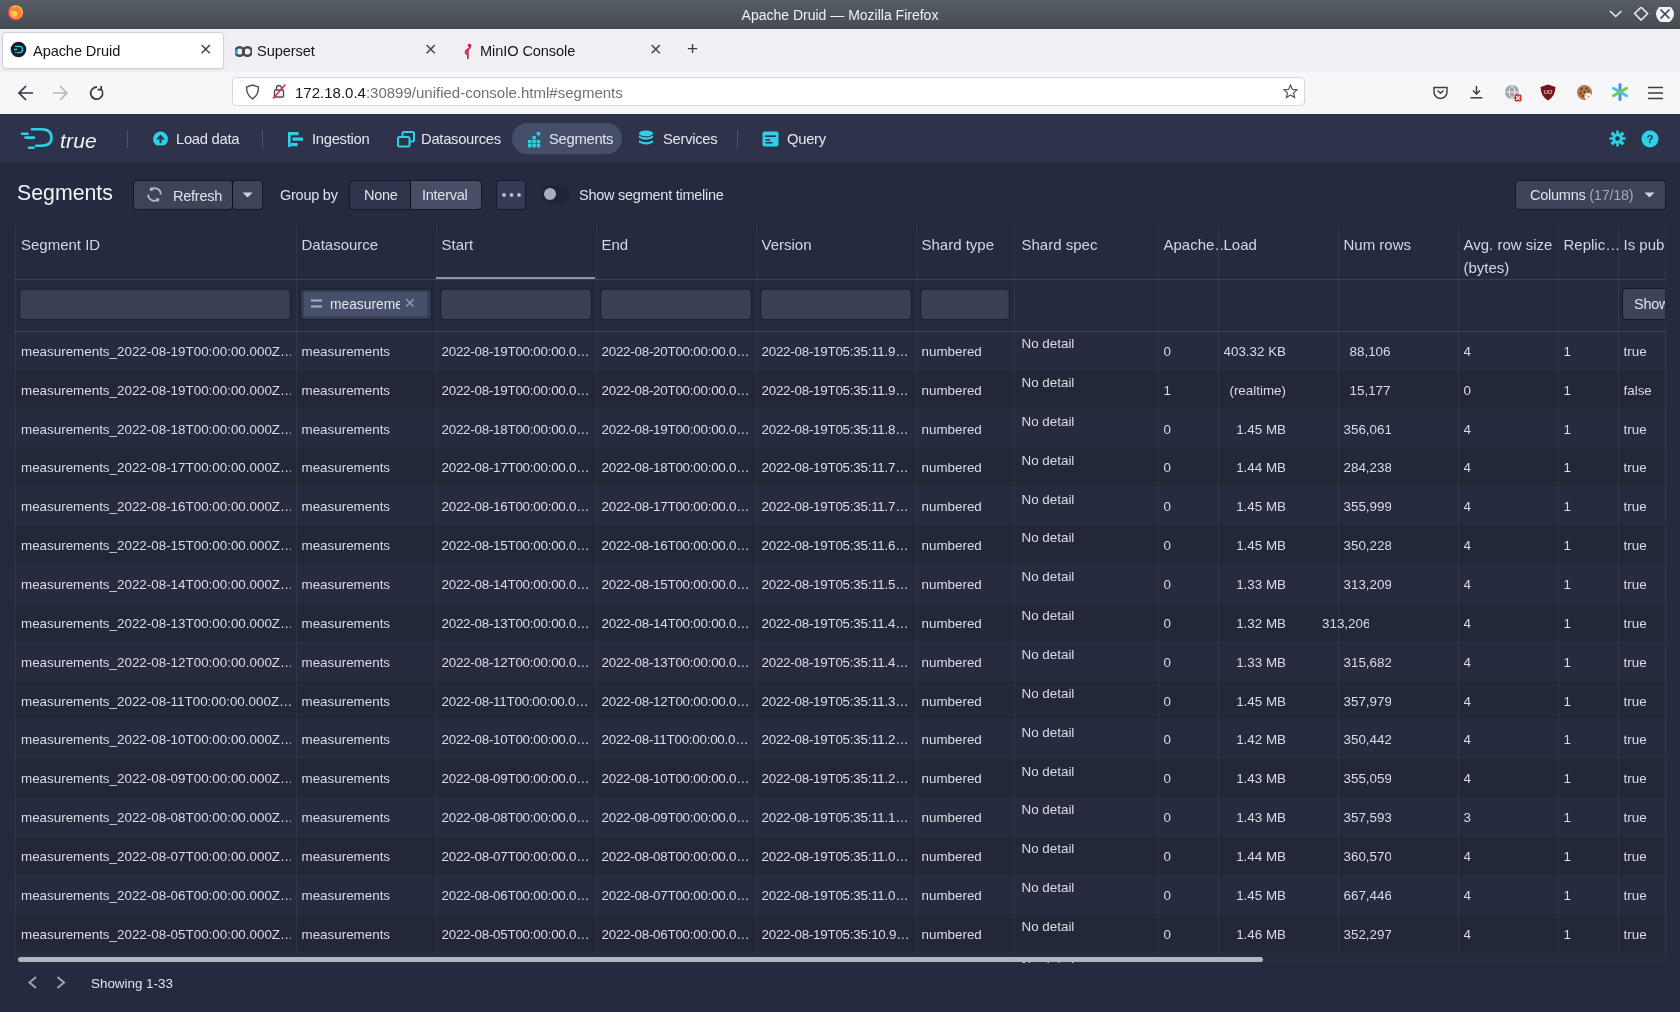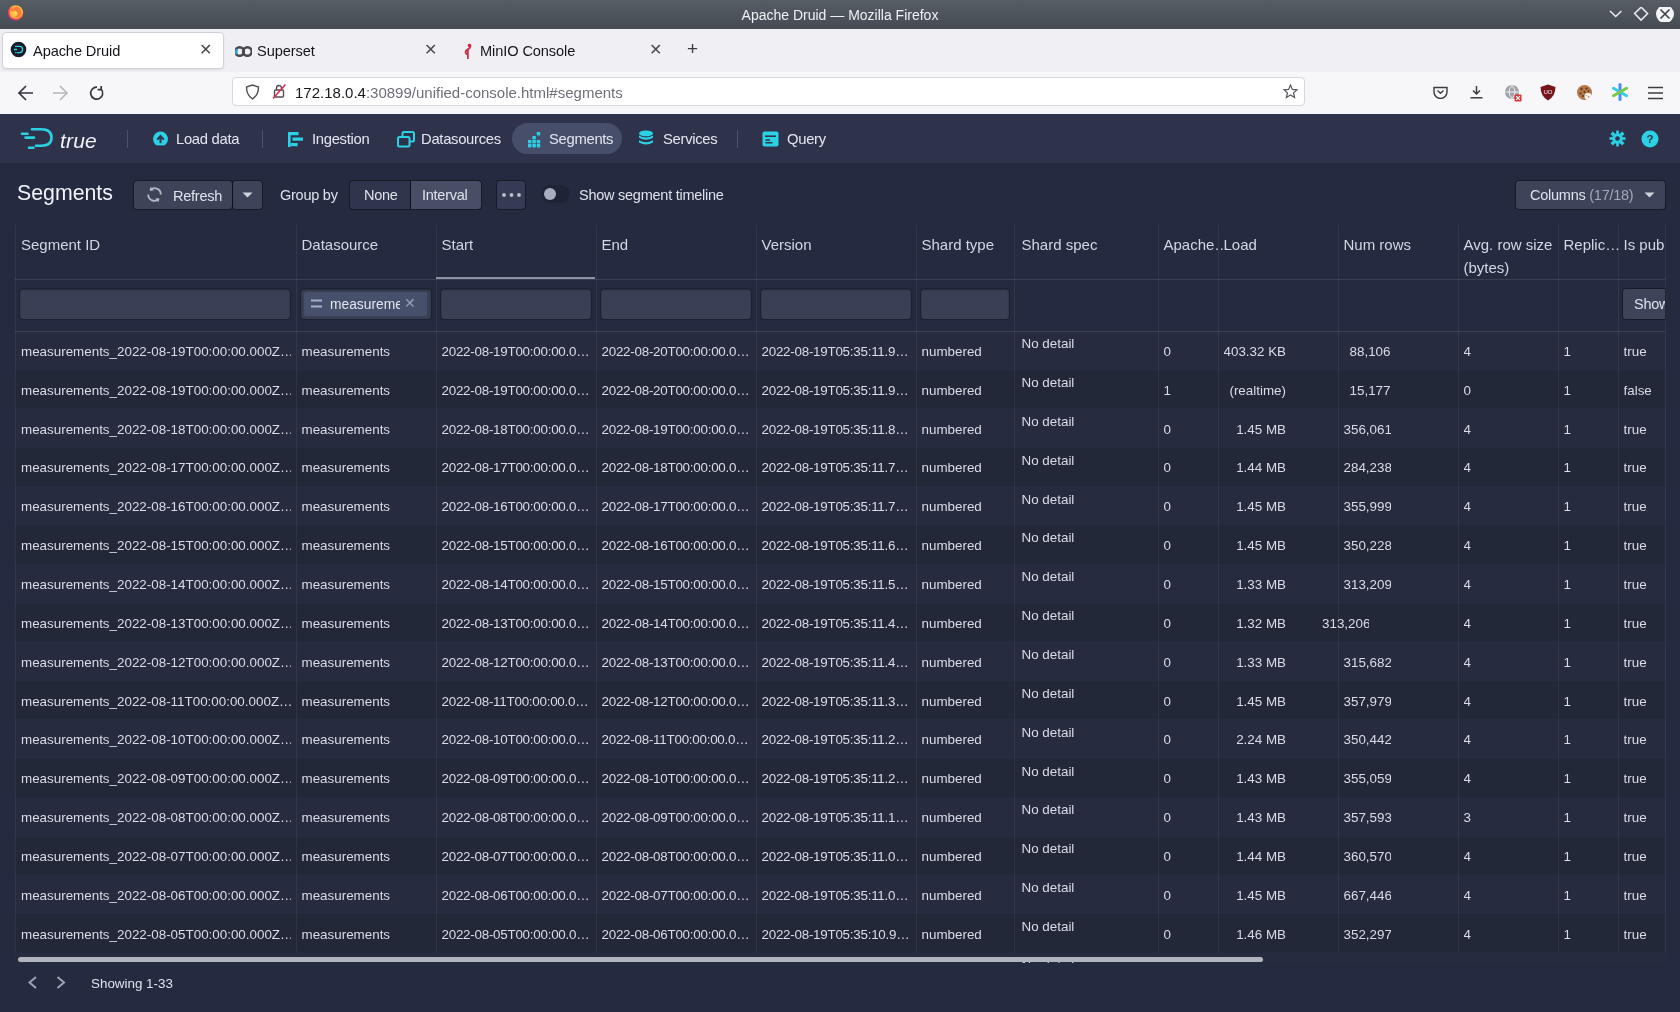--- a/index.html
+++ b/index.html
@@ -420,21 +420,21 @@
 <div class="cell" style="left:1623.5px;top:693.5px">true</div>
 <div class="abs row" style="top:720.1px;height:37.85px;background:#262b3f"></div>
 <div class="cell" style="left:21px;top:732.3px;width:270px">measurements_2022-08-10T00:00:00.000Z…</div>
 <div class="cell" style="left:301.5px;top:732.3px">measurements</div>
 <div class="cell" style="left:441.5px;top:732.3px;letter-spacing:-0.25px">2022-08-10T00:00:00.0…</div>
 <div class="cell" style="left:601.5px;top:732.3px;letter-spacing:-0.25px">2022-08-11T00:00:00.0…</div>
 <div class="cell" style="left:761.5px;top:732.3px;letter-spacing:-0.25px">2022-08-19T05:35:11.2…</div>
 <div class="cell" style="left:921.5px;top:732.3px">numbered</div>
 <div class="cell" style="left:1021.5px;top:724.6px">No detail</div>
 <div class="cell" style="left:1163.5px;top:732.3px">0</div>
-<div class="cell" style="left:1223.5px;top:732.3px"><span class="num" style="width:62.5px">2.24 MB</span></div>
+<div class="cell" style="left:1223.5px;top:732.3px"><span class="num" style="width:62.5px">1.42 MB</span></div>
 <div class="cell" style="left:1343.5px;top:732.3px"><span class="num" style="width:47px">350,442</span></div>
 <div class="cell" style="left:1463.5px;top:732.3px">4</div>
 <div class="cell" style="left:1563.5px;top:732.3px">1</div>
 <div class="cell" style="left:1623.5px;top:732.3px">true</div>
 <div class="abs row" style="top:759.0px;height:37.85px;background:#232838"></div>
 <div class="cell" style="left:21px;top:771.2px;width:270px">measurements_2022-08-09T00:00:00.000Z…</div>
 <div class="cell" style="left:301.5px;top:771.2px">measurements</div>
 <div class="cell" style="left:441.5px;top:771.2px;letter-spacing:-0.25px">2022-08-09T00:00:00.0…</div>
 <div class="cell" style="left:601.5px;top:771.2px;letter-spacing:-0.25px">2022-08-10T00:00:00.0…</div>
 <div class="cell" style="left:761.5px;top:771.2px;letter-spacing:-0.25px">2022-08-19T05:35:11.2…</div>

